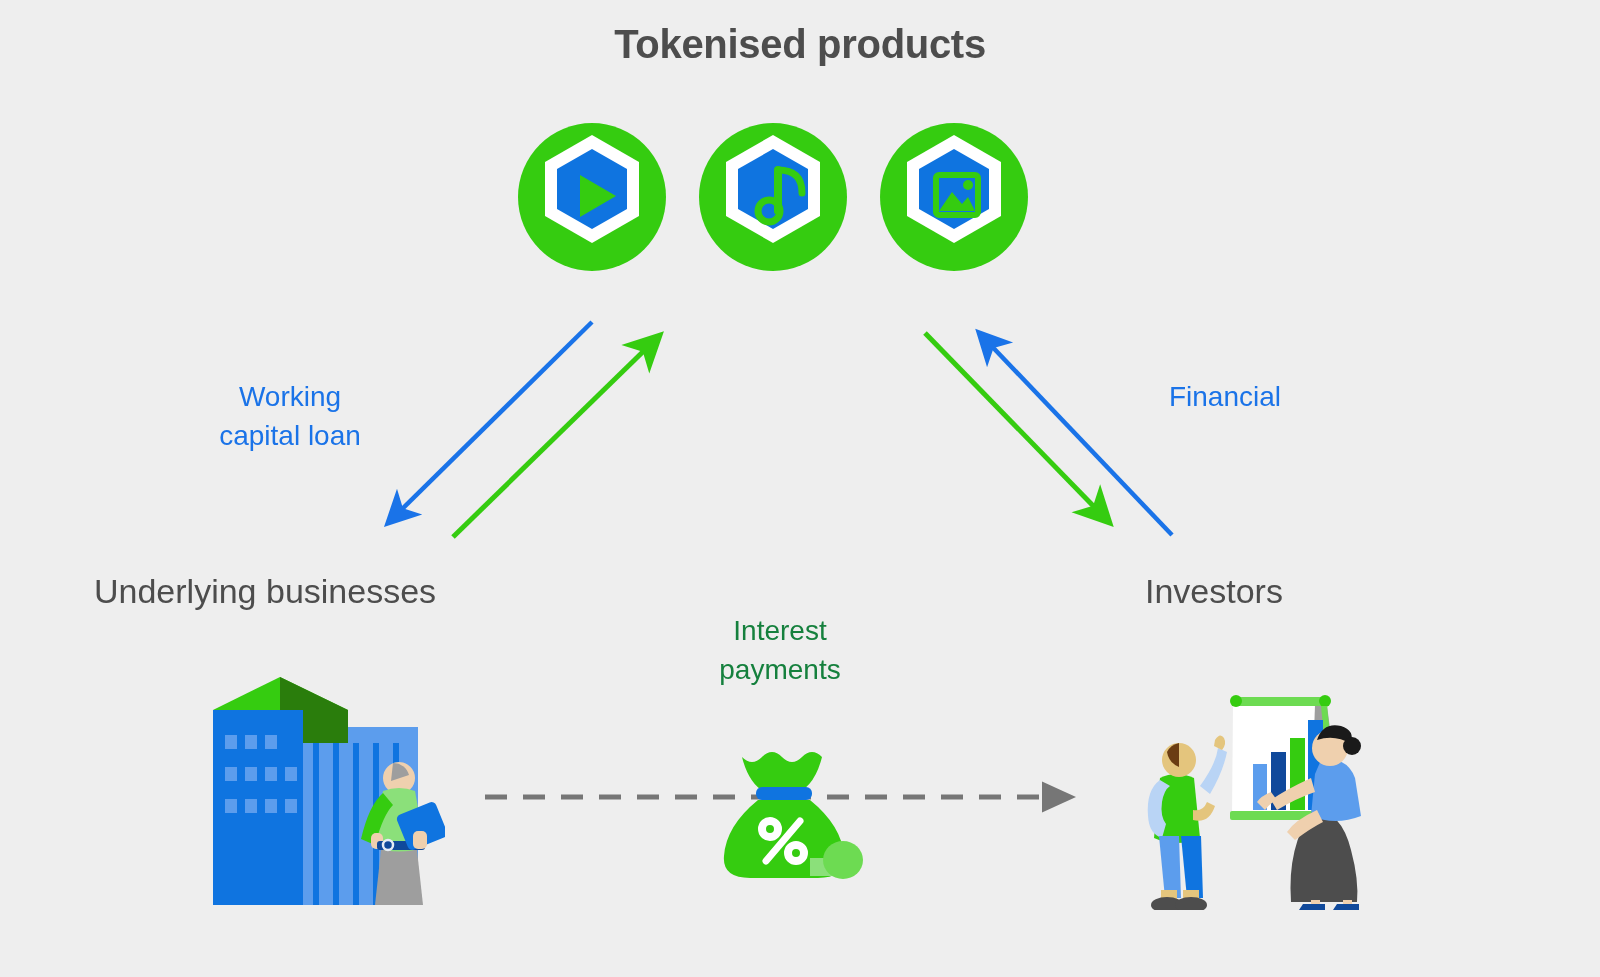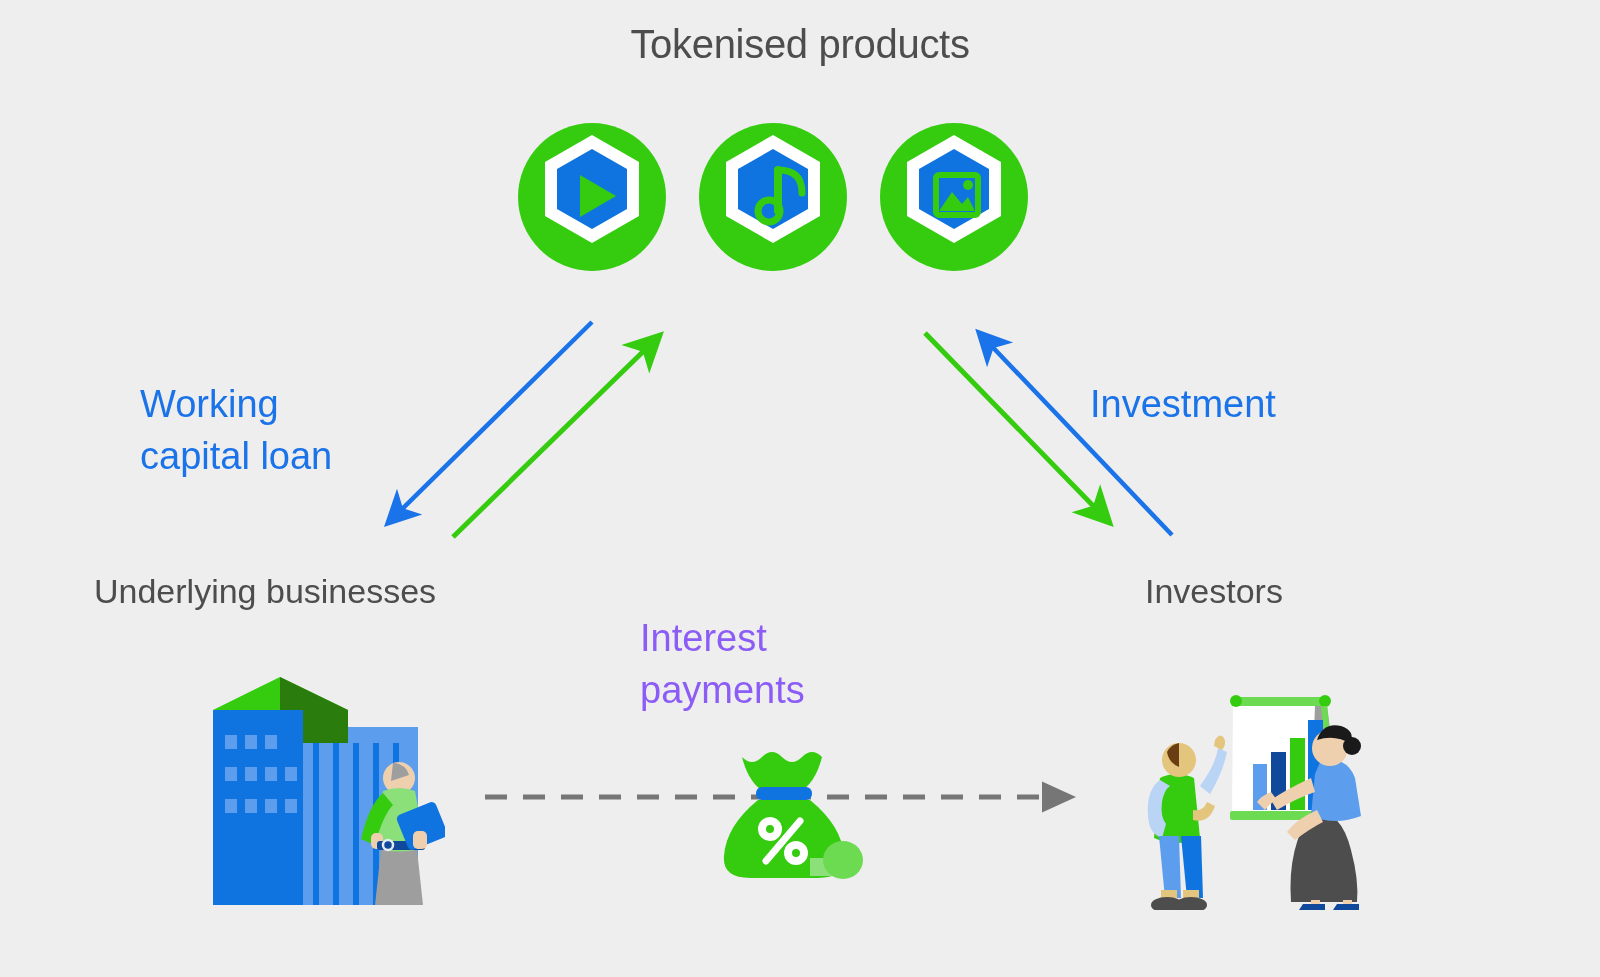--- a/index.html
+++ b/index.html
@@ -17,21 +17,21 @@
     position: relative;
     width: 1600px; height: 977px;
     background: #eeeeee;
   }
   
   .title-top {
     position: absolute;
     left: 0; right: 0; top: 22px;
     text-align: center;
     font-size: 40px;
-    font-weight: normal;
+    font-weight: bold;
     color: #4d4d4d;
     letter-spacing: -0.3px;
   }
   
   .tokens {
     position: absolute;
     left: 518px; top: 112px;
     width: 510px; height: 170px;
     display: flex;
     justify-content: space-between;
@@ -46,39 +46,40 @@
 
   
   .arrows {
     position: absolute; left: 0; top: 0;
     width: 1600px; height: 977px;
     pointer-events: none;
   }
   
   .flow-label {
     position: absolute;
-    font-size: 38px;
+    font-size: 28px;
     line-height: 1.38;
+    text-align: center;
     white-space: pre-line;
   }
   .label-working {
     left: 140px; top: 378px; width: 300px;
     color: #1a73e8;
   }
   .label-financial {
     left: 626px; top: 378px; width: 310px;
     color: #35cc10;
   }
   .label-investment {
     left: 1090px; top: 378px; width: 270px;
     color: #1a73e8;
   }
   .label-interest {
     left: 640px; top: 612px; width: 280px;
-    color: #8b5cf6;
+    color: #15803d;
   }
   
   .sec-heading {
     position: absolute;
     font-size: 34px;
     font-weight: normal;
     color: #4d4d4d;
     white-space: nowrap;
   }
   .head-businesses { left: 94px; top: 572px; }
@@ -161,21 +162,21 @@
       <line x1="1172" y1="535" x2="983" y2="337" stroke="#1a73e8" stroke-width="4.5" marker-end="url(#ah-blue)"></line>
     </g>
 
     <g>
       <line x1="485" y1="797" x2="1062" y2="797" stroke="#767676" stroke-width="5" stroke-dasharray="22 16" marker-end="url(#ah-gray)"></line>
     </g>
   </svg>
 
   <div class="flow-label label-working">Working
 capital loan</div>
-  <div class="flow-label label-investment">Investment</div>
+  <div class="flow-label label-investment">Financial</div>
   <div class="flow-label label-interest">Interest
 payments</div>
 
   <div class="sec-heading head-businesses">Underlying businesses</div>
   <div class="sec-heading head-investors">Investors</div>
 
   <div class="illus illus-buildings">
     <svg width="260" height="250" viewBox="0 0 260 250">
 
       <rect x="118" y="72" width="115" height="178" fill="#5c9ded"></rect>

